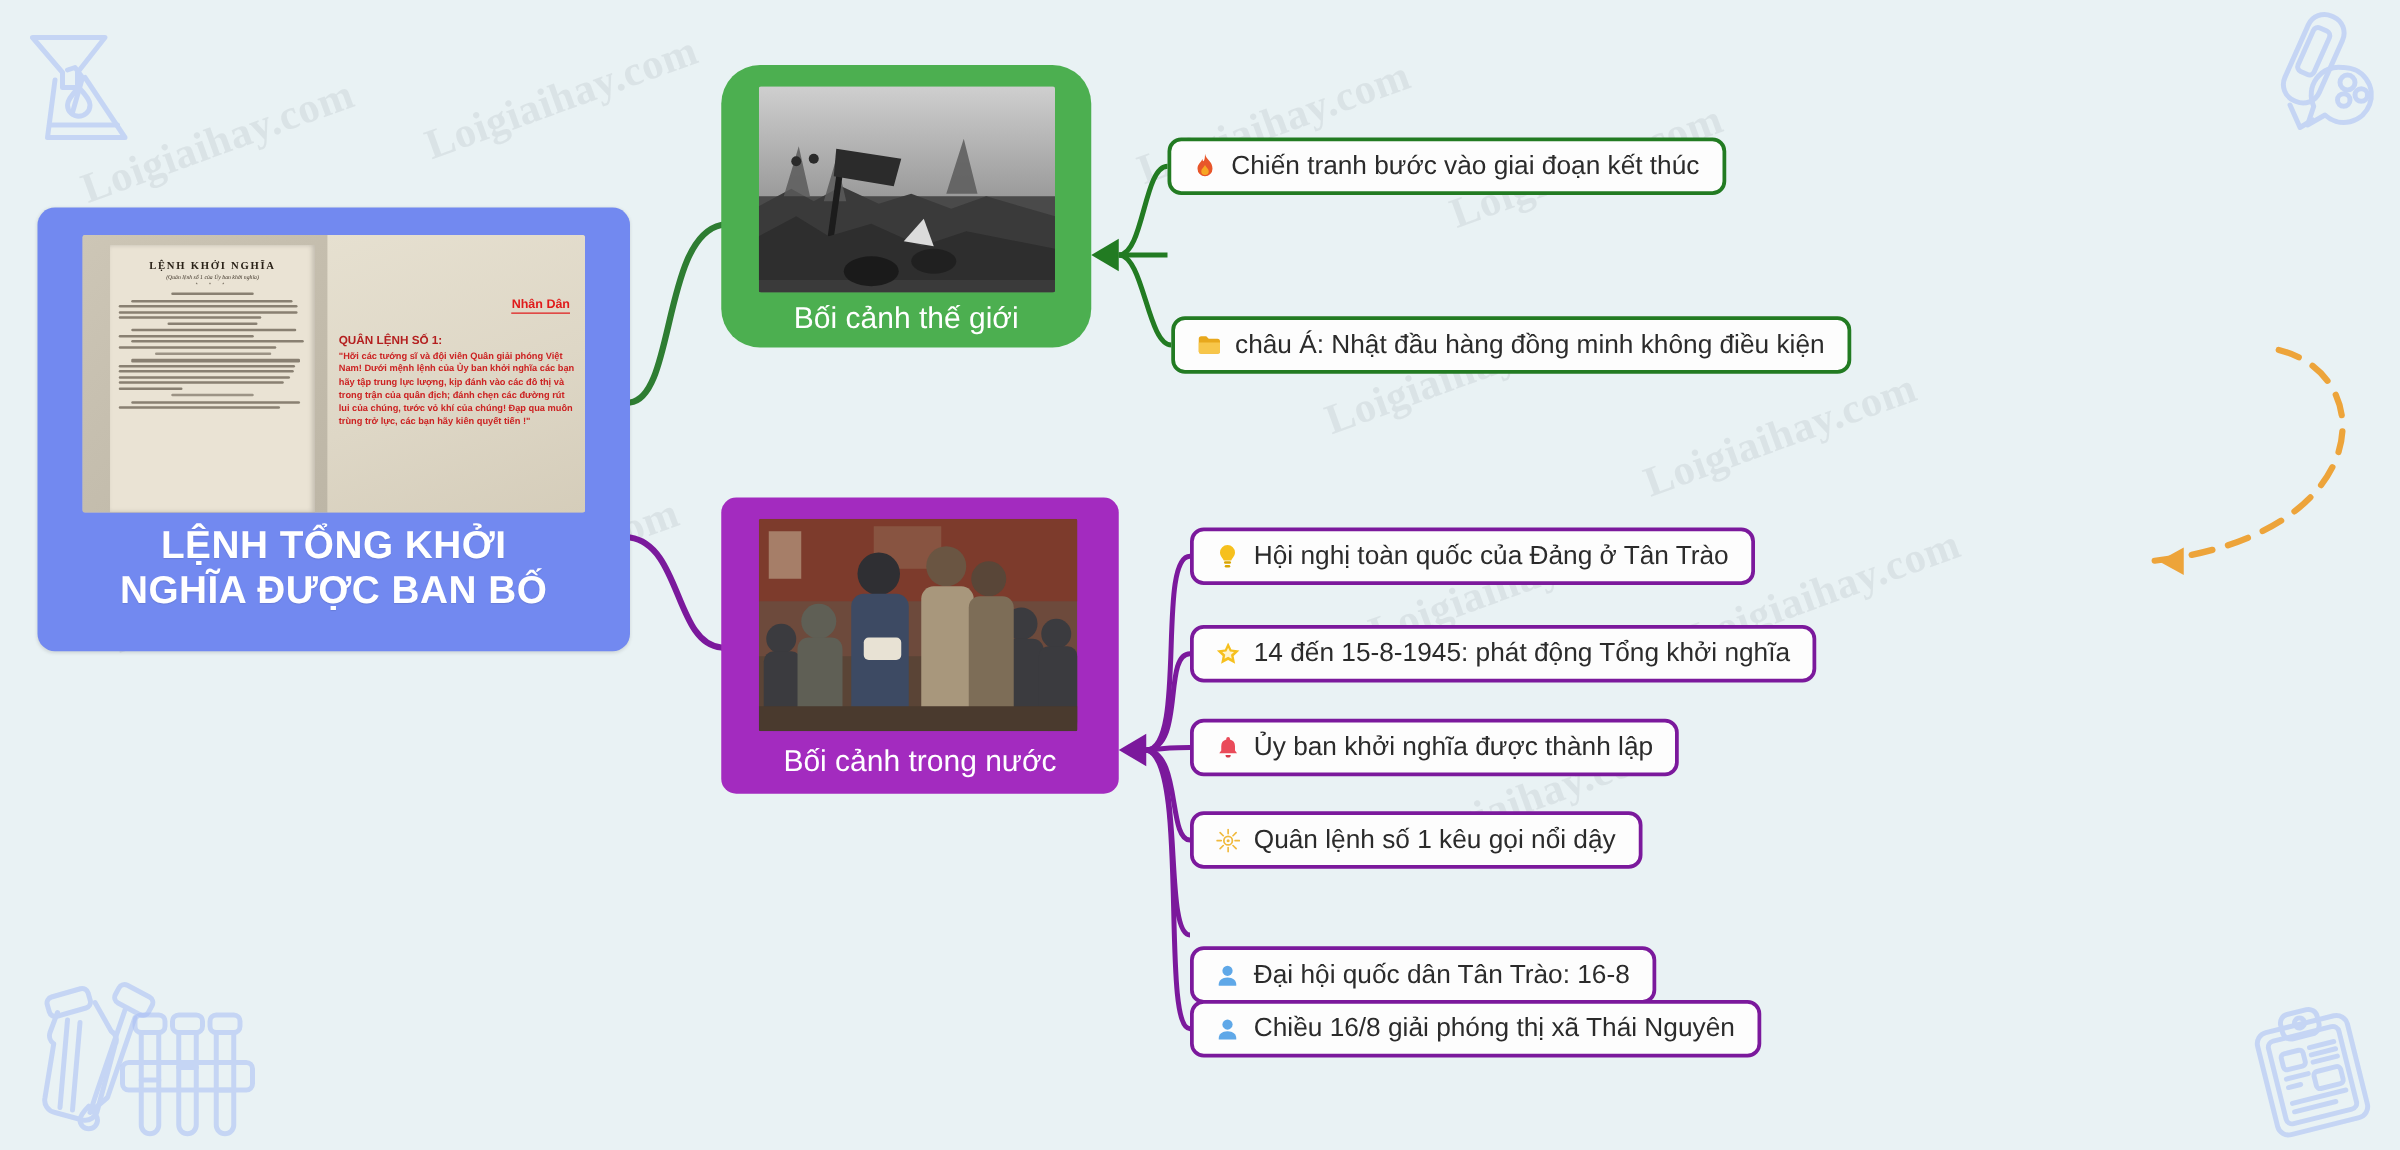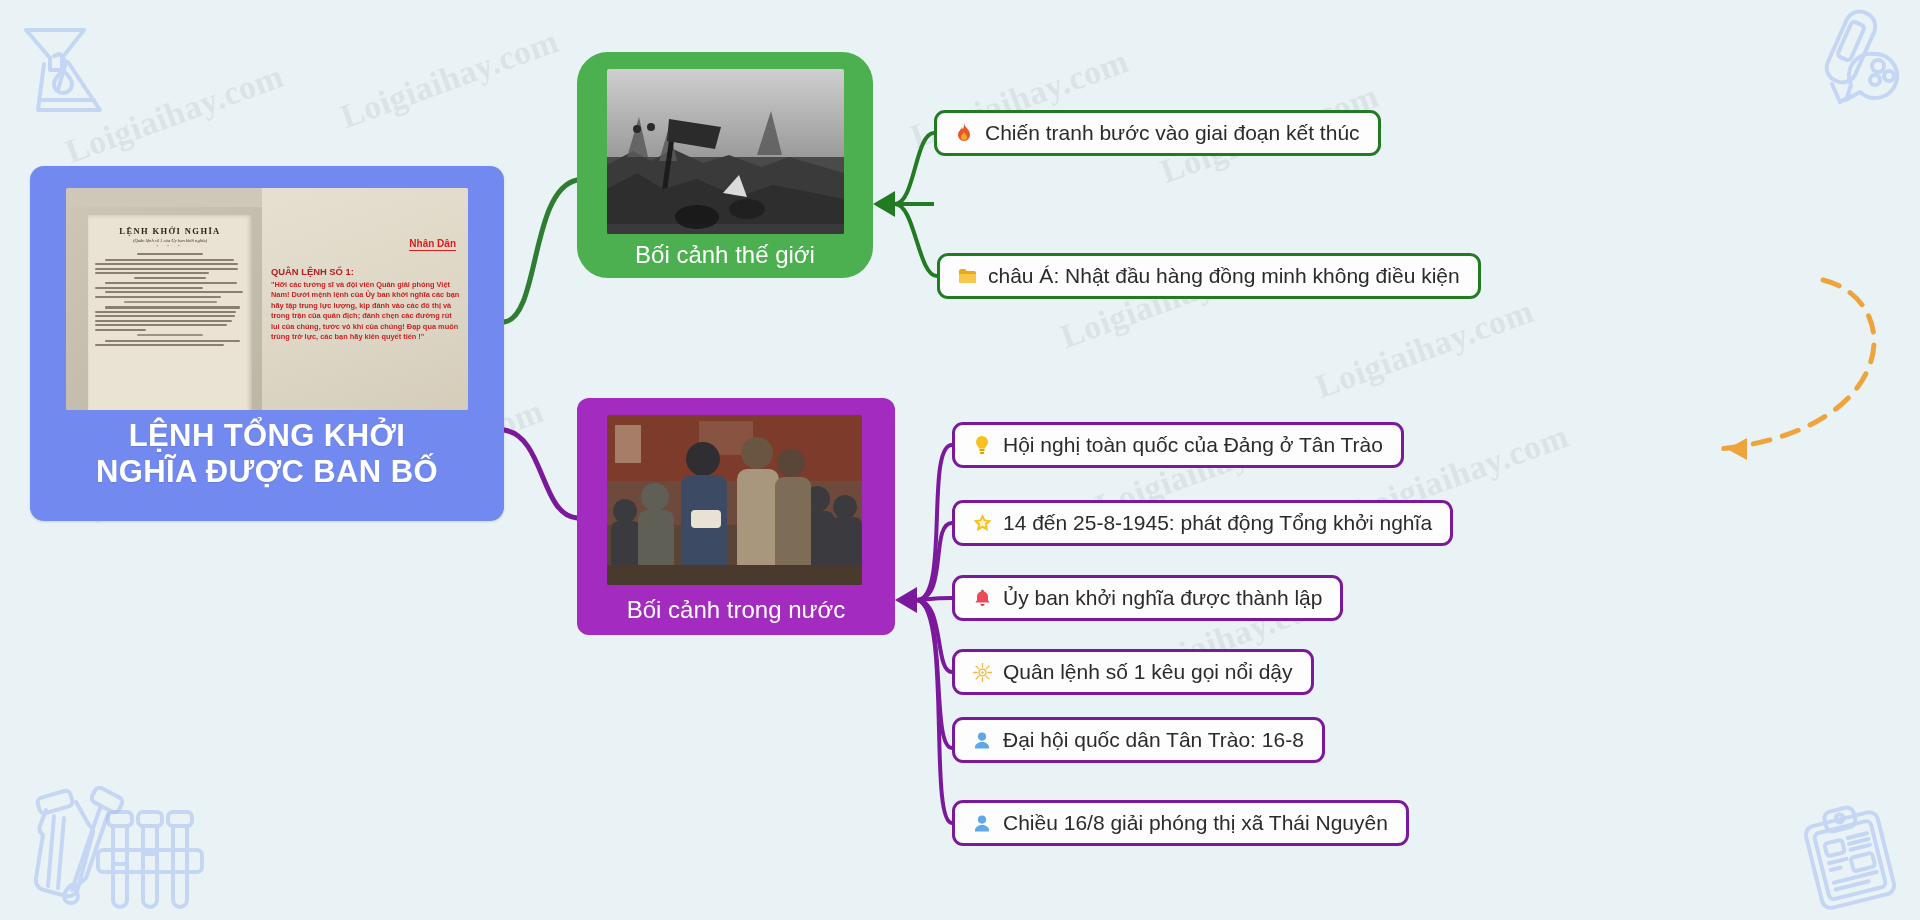--- a/index.html
+++ b/index.html
@@ -46,21 +46,20 @@
     position:absolute; left:0; right:0; top:252px;
     text-align:center; color:#fff; font-weight:bold; font-size:31px;
     line-height:36px; letter-spacing:.4px;
     text-shadow: 0 1px 1px rgba(0,0,0,.10);
   }
 
   
   .doc-sheet{
     position:absolute; left:0; top:0; width:196px; height:222px;
     background: linear-gradient(135deg,#cdc6b6 0%, #c6bfaf 40%, #bdb6a6 100%);
-    margin-top: 19px;
   }
   .doc-paper{
     position:absolute; left:22px; top:8px; width:164px; height:214px;
     background:#eae3d4;
     box-shadow: -2px 0 4px rgba(0,0,0,.18) inset;
   }
   .doc-h1{ text-align:center; font-family:"Liberation Serif",serif; font-weight:700;
            font-size:8.5px; letter-spacing:1.4px; margin-top:11px; color:#2a2218;}
   .doc-h2{ text-align:center; font-family:"Liberation Serif",serif; font-style:italic;
            font-size:4.6px; color:#3a3024; margin-top:2px;}
@@ -365,21 +364,21 @@
     <span class="tx">Hội nghị toàn quốc của Đảng ở Tân Trào</span>
   </div>
 
   <div class="chip purple" style="left:952px; top:500px;">
     <span class="ic">
       <svg width="19" height="19" viewBox="0 0 19 19">
           <path d="M9.5 0 l2.6 5.6 L18.5 6.4 l-4.6 4.3 1.2 6.2 -5.6-3 -5.6 3 1.2-6.2 L0.5 6.4 l6.4-0.8z" fill="#f6c01e"></path>
           <path d="M9.5 4.2 l1.4 3 3.3 .4 -2.4 2.2 .6 3.2 -2.9-1.6 -2.9 1.6 .6-3.2 -2.4-2.2 3.3-.4z" fill="#fff3cc"></path>
         </svg>
     </span>
-    <span class="tx">14 đến 25-8-1945: phát động Tổng khởi nghĩa</span>
+    <span class="tx">14 đến 15-8-1945: phát động Tổng khởi nghĩa</span>
   </div>
 
   <div class="chip purple" style="left:952px; top:575px;">
     <span class="ic">
       <svg width="17" height="18" viewBox="0 0 17 18">
           <path d="M8.5 0.5 a1.5 1.5 0 0 1 1.5 1.5 v0.6 a5.5 5.5 0 0 1 4 5.3 v3.4 l1.6 2.3 H1.4 L3 11.3 V7.9 a5.5 5.5 0 0 1 4-5.3 V2 A1.5 1.5 0 0 1 8.5 .5z" fill="#ea4b5a"></path>
           <path d="M6.4 15 h4.2 a2.1 2.1 0 0 1 -4.2 0z" fill="#d63c4b"></path>
         </svg>
     </span>
     <span class="tx">Ủy ban khởi nghĩa được thành lập</span>
@@ -391,21 +390,21 @@
           <g stroke="#f0b93c" stroke-width="1.3" stroke-linecap="round">
             <path d="M9.5 0.5 V4 M9.5 15 V18.5 M0.5 9.5 H4 M15 9.5 H18.5 M3.1 3.1 L5.6 5.6 M13.4 13.4 L15.9 15.9 M15.9 3.1 L13.4 5.6 M5.6 13.4 L3.1 15.9"></path>
           </g>
           <circle cx="9.5" cy="9.5" r="3.4" fill="none" stroke="#f0b93c" stroke-width="1.4"></circle>
           <circle cx="9.5" cy="9.5" r="1.2" fill="#f0b93c"></circle>
         </svg>
     </span>
     <span class="tx">Quân lệnh số 1 kêu gọi nổi dậy</span>
   </div>
 
-  <div class="chip purple" style="left:952px; top:717px;text-align:right;">
+  <div class="chip purple" style="left:952px; top:757px;text-align:right;">
     <span class="ic">
       <svg width="16" height="17" viewBox="0 0 16 17">
           <circle cx="8" cy="4.6" r="4.1" fill="#5fa8e8"></circle>
           <path d="M8 10 c4.4 0 7 2.6 7 5.4 v1.2 H1 v-1.2 C1 12.6 3.6 10 8 10z" fill="#5fa8e8"></path>
         </svg>
     </span>
     <span class="tx">Đại hội quốc dân Tân Trào: 16-8</span>
   </div>
 
   <div class="chip purple" style="left:952px; top:800px;">

